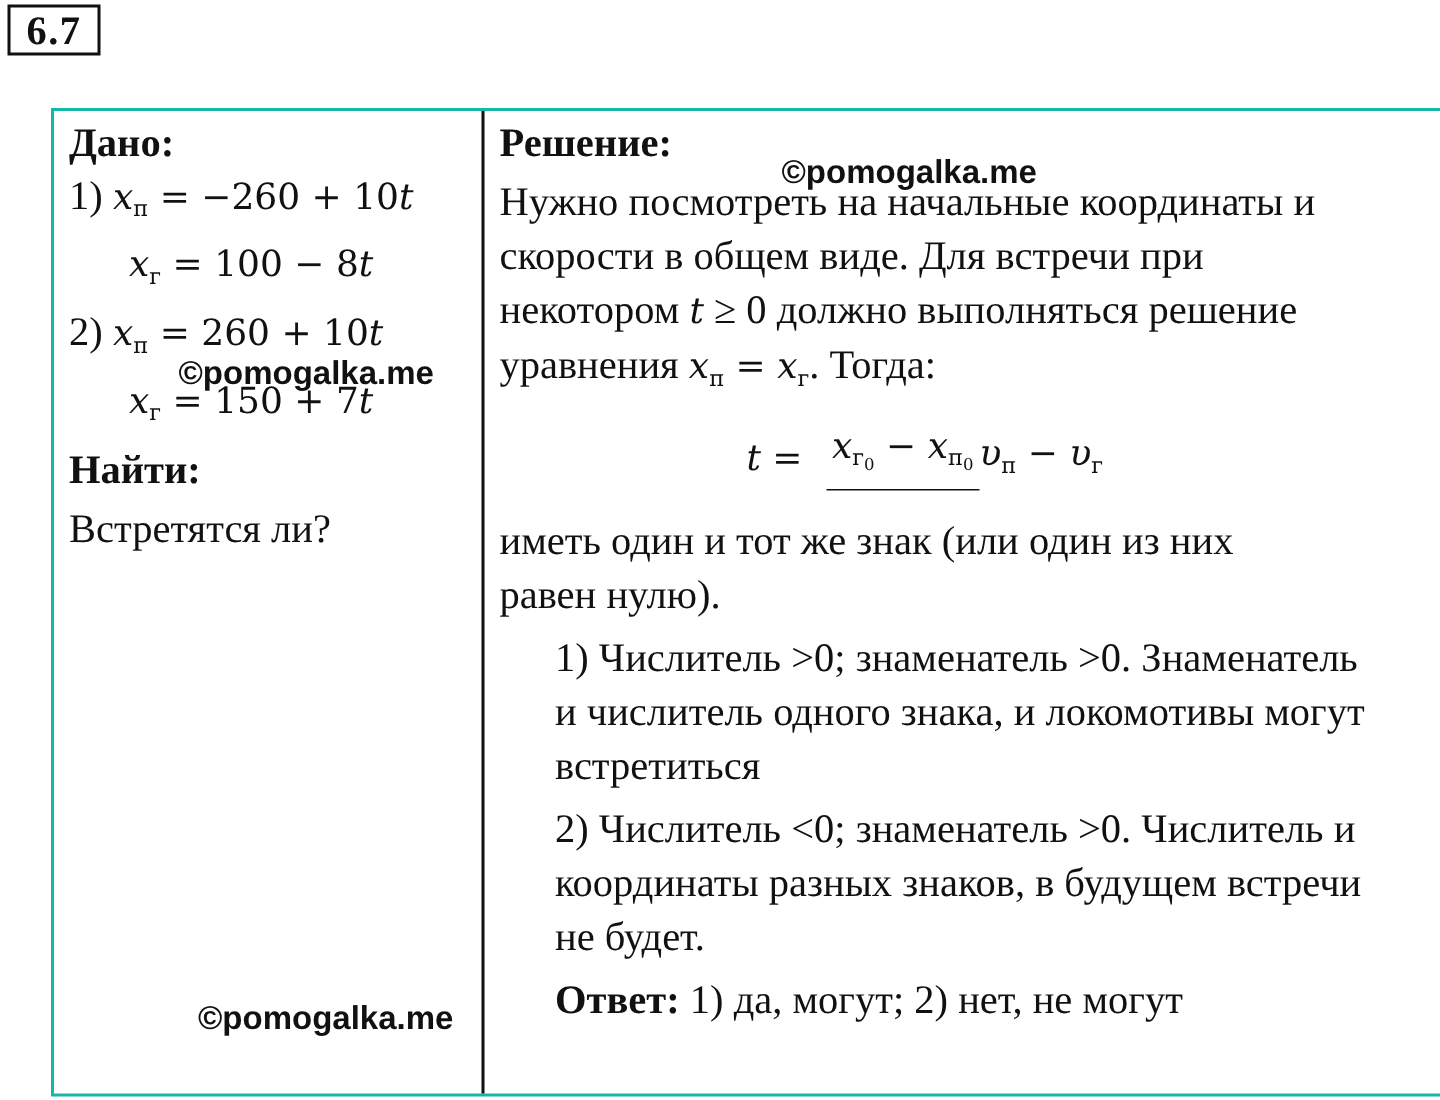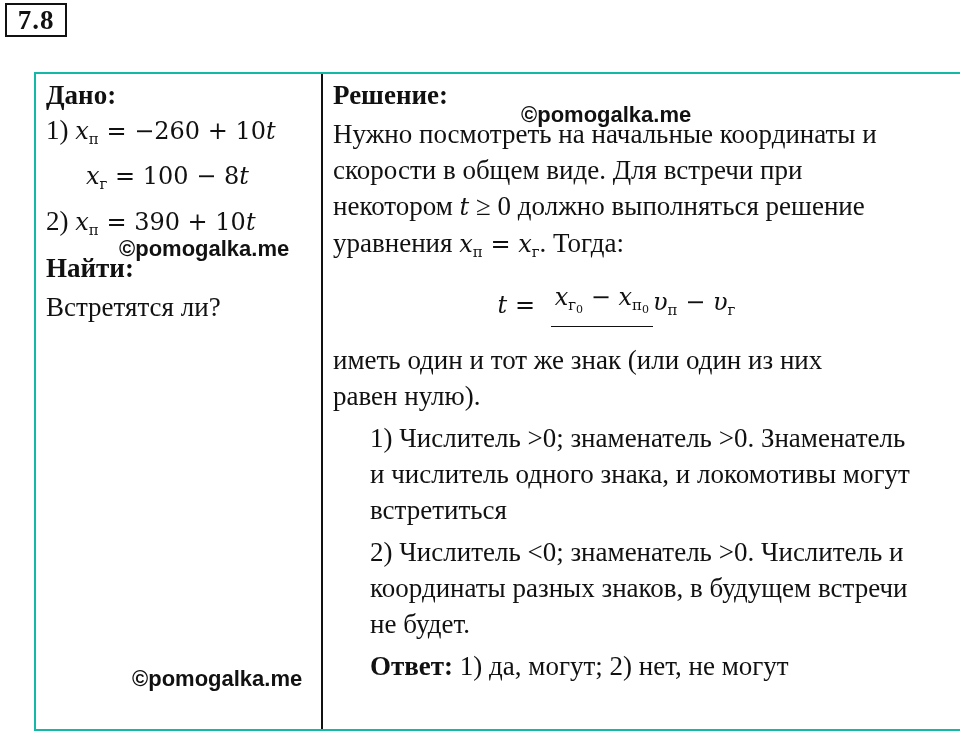--- a/index.html
+++ b/index.html
@@ -27,34 +27,37 @@
   .frac-wrap { display:flex; justify-content:center; align-items:center;
                height:66px; margin:2px 0 4px 0; padding-right:70px; }
   .frac { display:inline-flex; flex-direction:row; align-items:center; margin-left:8px; }
   .frac .num { border-bottom:1.5px solid #111; padding:0 4px 2px 4px; line-height:28px; }
   .frac .den { padding-top:2px; line-height:30px; }
   .answer-label { font-weight:bold; }
 </style>
 </head>
 <body>
 
-<div class="label-box">7.8</div>
+<div class="label-box">6.7</div>
 
 <div class="table">
   <div class="col-left">
     <div class="hdr">Дано:</div>
 
     <div class="line math">
       <span style="font-family:'Liberation Serif',serif;font-size:27px;">1) </span><span class="mi">x</span><span class="sub">п</span><span> = −260 + 10</span><span class="mi">t</span>
     </div>
     <div class="line math indent">
       <span class="mi">x</span><span class="sub">г</span><span> = 100 − 8</span><span class="mi">t</span>
     </div>
     <div class="line math">
-      <span style="font-family:'Liberation Serif',serif;font-size:27px;">2) </span><span class="mi">x</span><span class="sub">п</span><span> = 390 + 10</span><span class="mi">t</span>
+      <span style="font-family:'Liberation Serif',serif;font-size:27px;">2) </span><span class="mi">x</span><span class="sub">п</span><span> = 260 + 10</span><span class="mi">t</span>
+    </div>
+    <div class="line math indent">
+      <span class="mi">x</span><span class="sub">г</span><span> = 150 + 7</span><span class="mi">t</span>
     </div>
 
     <div class="hdr" style="margin-top:2px;">Найти:</div>
     <div class="line" style="margin-top:4px;">Встретятся ли?</div>
 
     <div class="wm" style="left:83px; top:162px;">©pomogalka.me</div>
     <div class="wm" style="left:96px; top:592px;">©pomogalka.me</div>
   </div>
 
   <div class="col-right">

